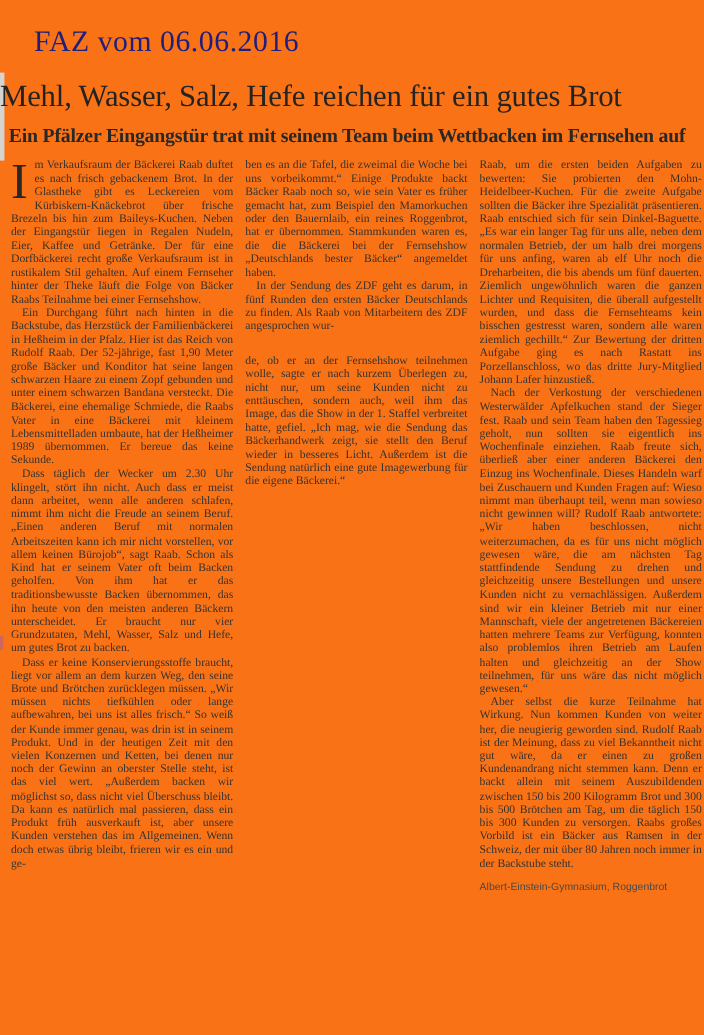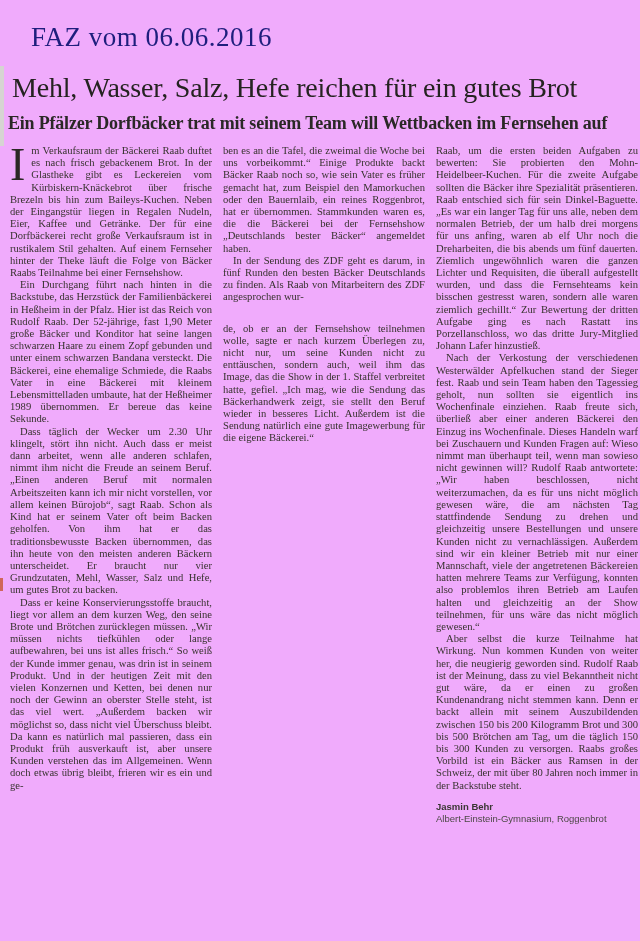--- a/index.html
+++ b/index.html
@@ -1,40 +1,40 @@
 <!DOCTYPE html>
 <html lang="de"><head>
 <meta charset="utf-8">
 <style>
   html, body { margin: 0; padding: 0; background: #ffffff; }
   .page {
     position: relative;
     width: 640px;
     height: 941px;
-    background: #f0abfc;
+    background: #f97316;
     overflow: hidden;
     font-family: "Liberation Serif", serif;
   }
   
   .edge-strip {
     position: absolute; left: 0; top: 66px; width: 4px; height: 80px;
     background: #d6d4d2;
   }
   .red-mark {
     position: absolute; left: 0; top: 578px; width: 3px; height: 13px;
     background: #d0655a;
   }
   .source-line {
     position: absolute; left: 31px; top: 22px;
     font-size: 27px; color: #1e1e7d;
     letter-spacing: 0.5px;
     white-space: nowrap;
   }
   .headline {
-    position: absolute; left: 12px; top: 72px; width: 628px;
+    position: absolute; left: 0; top: 72px; width: 628px;
     margin: 0;
     font-size: 28px; font-weight: normal; color: #252321;
     letter-spacing: -0.2px;
     white-space: nowrap;
   }
   .subheadline {
     position: absolute; left: 8px; top: 113px; width: 620px;
     margin: 0;
     font-size: 18px; font-weight: bold; color: #2a2826;
     letter-spacing: -0.2px;
@@ -72,42 +72,41 @@
 <body>
 
 <div class="page">
 
   <div class="edge-strip"></div>
   <div class="red-mark"></div>
 
   <div class="source-line">FAZ vom 06.06.2016</div>
 
   <h1 class="headline">Mehl, Wasser, Salz, Hefe reichen für ein gutes Brot</h1>
-  <h2 class="subheadline">Ein Pfälzer Dorfbäcker trat mit seinem Team will Wettbacken im Fernsehen auf</h2>
+  <h2 class="subheadline">Ein Pfälzer Eingangstür trat mit seinem Team beim Wettbacken im Fernsehen auf</h2>
 
   <div class="columns">
 
     <div class="col">
       <p class="no-indent"><span class="dropcap">I</span><span>m Verkaufsraum der Bäckerei Raab duftet es nach frisch gebackenem Brot. In der Glastheke gibt es Leckereien vom Kürbiskern-Knäckebrot über frische Brezeln bis hin zum Baileys-Kuchen. Neben der Eingangstür liegen in Regalen Nudeln, Eier, Kaffee und Getränke. Der für eine Dorfbäckerei recht große Verkaufsraum ist in rustikalem Stil gehalten. Auf einem Fernseher hinter der Theke läuft die Folge von Bäcker Raabs Teilnahme bei einer Fernsehshow.</span></p>
       <p>Ein Durchgang führt nach hinten in die Backstube, das Herzstück der Familienbäckerei in Heßheim in der Pfalz. Hier ist das Reich von Rudolf Raab. Der 52-jährige, fast 1,90 Meter große Bäcker und Konditor hat seine langen schwarzen Haare zu einem Zopf gebunden und unter einem schwarzen Bandana versteckt. Die Bäckerei, eine ehemalige Schmiede, die Raabs Vater in eine Bäckerei mit kleinem Lebensmittelladen umbaute, hat der Heßheimer 1989 übernommen. Er bereue das keine Sekunde.</p>
       <p>Dass täglich der Wecker um 2.30 Uhr klingelt, stört ihn nicht. Auch dass er meist dann arbeitet, wenn alle anderen schlafen, nimmt ihm nicht die Freude an seinem Beruf. „Einen anderen Beruf mit normalen Arbeitszeiten kann ich mir nicht vorstellen, vor allem keinen Bürojob“, sagt Raab. Schon als Kind hat er seinem Vater oft beim Backen geholfen. Von ihm hat er das traditionsbewusste Backen übernommen, das ihn heute von den meisten anderen Bäckern unterscheidet. Er braucht nur vier Grundzutaten, Mehl, Wasser, Salz und Hefe, um gutes Brot zu backen.</p>
       <p>Dass er keine Konservierungsstoffe braucht, liegt vor allem an dem kurzen Weg, den seine Brote und Brötchen zurücklegen müssen. „Wir müssen nichts tiefkühlen oder lange aufbewahren, bei uns ist alles frisch.“ So weiß der Kunde immer genau, was drin ist in seinem Produkt. Und in der heutigen Zeit mit den vielen Konzernen und Ketten, bei denen nur noch der Gewinn an oberster Stelle steht, ist das viel wert. „Außerdem backen wir möglichst so, dass nicht viel Überschuss bleibt. Da kann es natürlich mal passieren, dass ein Produkt früh ausverkauft ist, aber unsere Kunden verstehen das im Allgemeinen. Wenn doch etwas übrig bleibt, frieren wir es ein und ge-</p>
     </div>
 
     <div class="col">
       <p class="no-indent">ben es an die Tafel, die zweimal die Woche bei uns vorbeikommt.“ Einige Produkte backt Bäcker Raab noch so, wie sein Vater es früher gemacht hat, zum Beispiel den Mamorkuchen oder den Bauernlaib, ein reines Roggenbrot, hat er übernommen. Stammkunden waren es, die die Bäckerei bei der Fernsehshow „Deutschlands bester Bäcker“ angemeldet haben.</p>
-      <p>In der Sendung des ZDF geht es darum, in fünf Runden den besten Bäcker Deutschlands zu finden. Als Raab von Mitarbeitern des ZDF angesprochen wur-</p>
+      <p>In der Sendung des ZDF geht es darum, in fünf Runden den ersten Bäcker Deutschlands zu finden. Als Raab von Mitarbeitern des ZDF angesprochen wur-</p>
       <div class="col-gap-spacer"></div>
       <p class="no-indent">de, ob er an der Fernsehshow teilnehmen wolle, sagte er nach kurzem Überlegen zu, nicht nur, um seine Kunden nicht zu enttäuschen, sondern auch, weil ihm das Image, das die Show in der 1. Staffel verbreitet hatte, gefiel. „Ich mag, wie die Sendung das Bäckerhandwerk zeigt, sie stellt den Beruf wieder in besseres Licht. Außerdem ist die Sendung natürlich eine gute Imagewerbung für die eigene Bäckerei.“</p>
     </div>
 
     <div class="col">
       <p class="no-indent">Raab, um die ersten beiden Aufgaben zu bewerten: Sie probierten den Mohn-Heidelbeer-Kuchen. Für die zweite Aufgabe sollten die Bäcker ihre Spezialität präsentieren. Raab entschied sich für sein Dinkel-Baguette. „Es war ein langer Tag für uns alle, neben dem normalen Betrieb, der um halb drei morgens für uns anfing, waren ab elf Uhr noch die Dreharbeiten, die bis abends um fünf dauerten. Ziemlich ungewöhnlich waren die ganzen Lichter und Requisiten, die überall aufgestellt wurden, und dass die Fernsehteams kein bisschen gestresst waren, sondern alle waren ziemlich gechillt.“ Zur Bewertung der dritten Aufgabe ging es nach Rastatt ins Porzellanschloss, wo das dritte Jury-Mitglied Johann Lafer hinzustieß.</p>
       <p>Nach der Verkostung der verschiedenen Westerwälder Apfelkuchen stand der Sieger fest. Raab und sein Team haben den Tagessieg geholt, nun sollten sie eigentlich ins Wochenfinale einziehen. Raab freute sich, überließ aber einer anderen Bäckerei den Einzug ins Wochenfinale. Dieses Handeln warf bei Zuschauern und Kunden Fragen auf: Wieso nimmt man überhaupt teil, wenn man sowieso nicht gewinnen will? Rudolf Raab antwortete: „Wir haben beschlossen, nicht weiterzumachen, da es für uns nicht möglich gewesen wäre, die am nächsten Tag stattfindende Sendung zu drehen und gleichzeitig unsere Bestellungen und unsere Kunden nicht zu vernachlässigen. Außerdem sind wir ein kleiner Betrieb mit nur einer Mannschaft, viele der angetretenen Bäckereien hatten mehrere Teams zur Verfügung, konnten also problemlos ihren Betrieb am Laufen halten und gleichzeitig an der Show teilnehmen, für uns wäre das nicht möglich gewesen.“</p>
       <p>Aber selbst die kurze Teilnahme hat Wirkung. Nun kommen Kunden von weiter her, die neugierig geworden sind. Rudolf Raab ist der Meinung, dass zu viel Bekanntheit nicht gut wäre, da er einen zu großen Kundenandrang nicht stemmen kann. Denn er backt allein mit seinem Auszubildenden zwischen 150 bis 200 Kilogramm Brot und 300 bis 500 Brötchen am Tag, um die täglich 150 bis 300 Kunden zu versorgen. Raabs großes Vorbild ist ein Bäcker aus Ramsen in der Schweiz, der mit über 80 Jahren noch immer in der Backstube steht.</p>
       <div class="byline">
-        <div class="author">Jasmin Behr</div>
         <div class="affiliation">Albert-Einstein-Gymnasium, Roggenbrot</div>
       </div>
     </div>
 
   </div>
 </div>
 
 </body></html>

